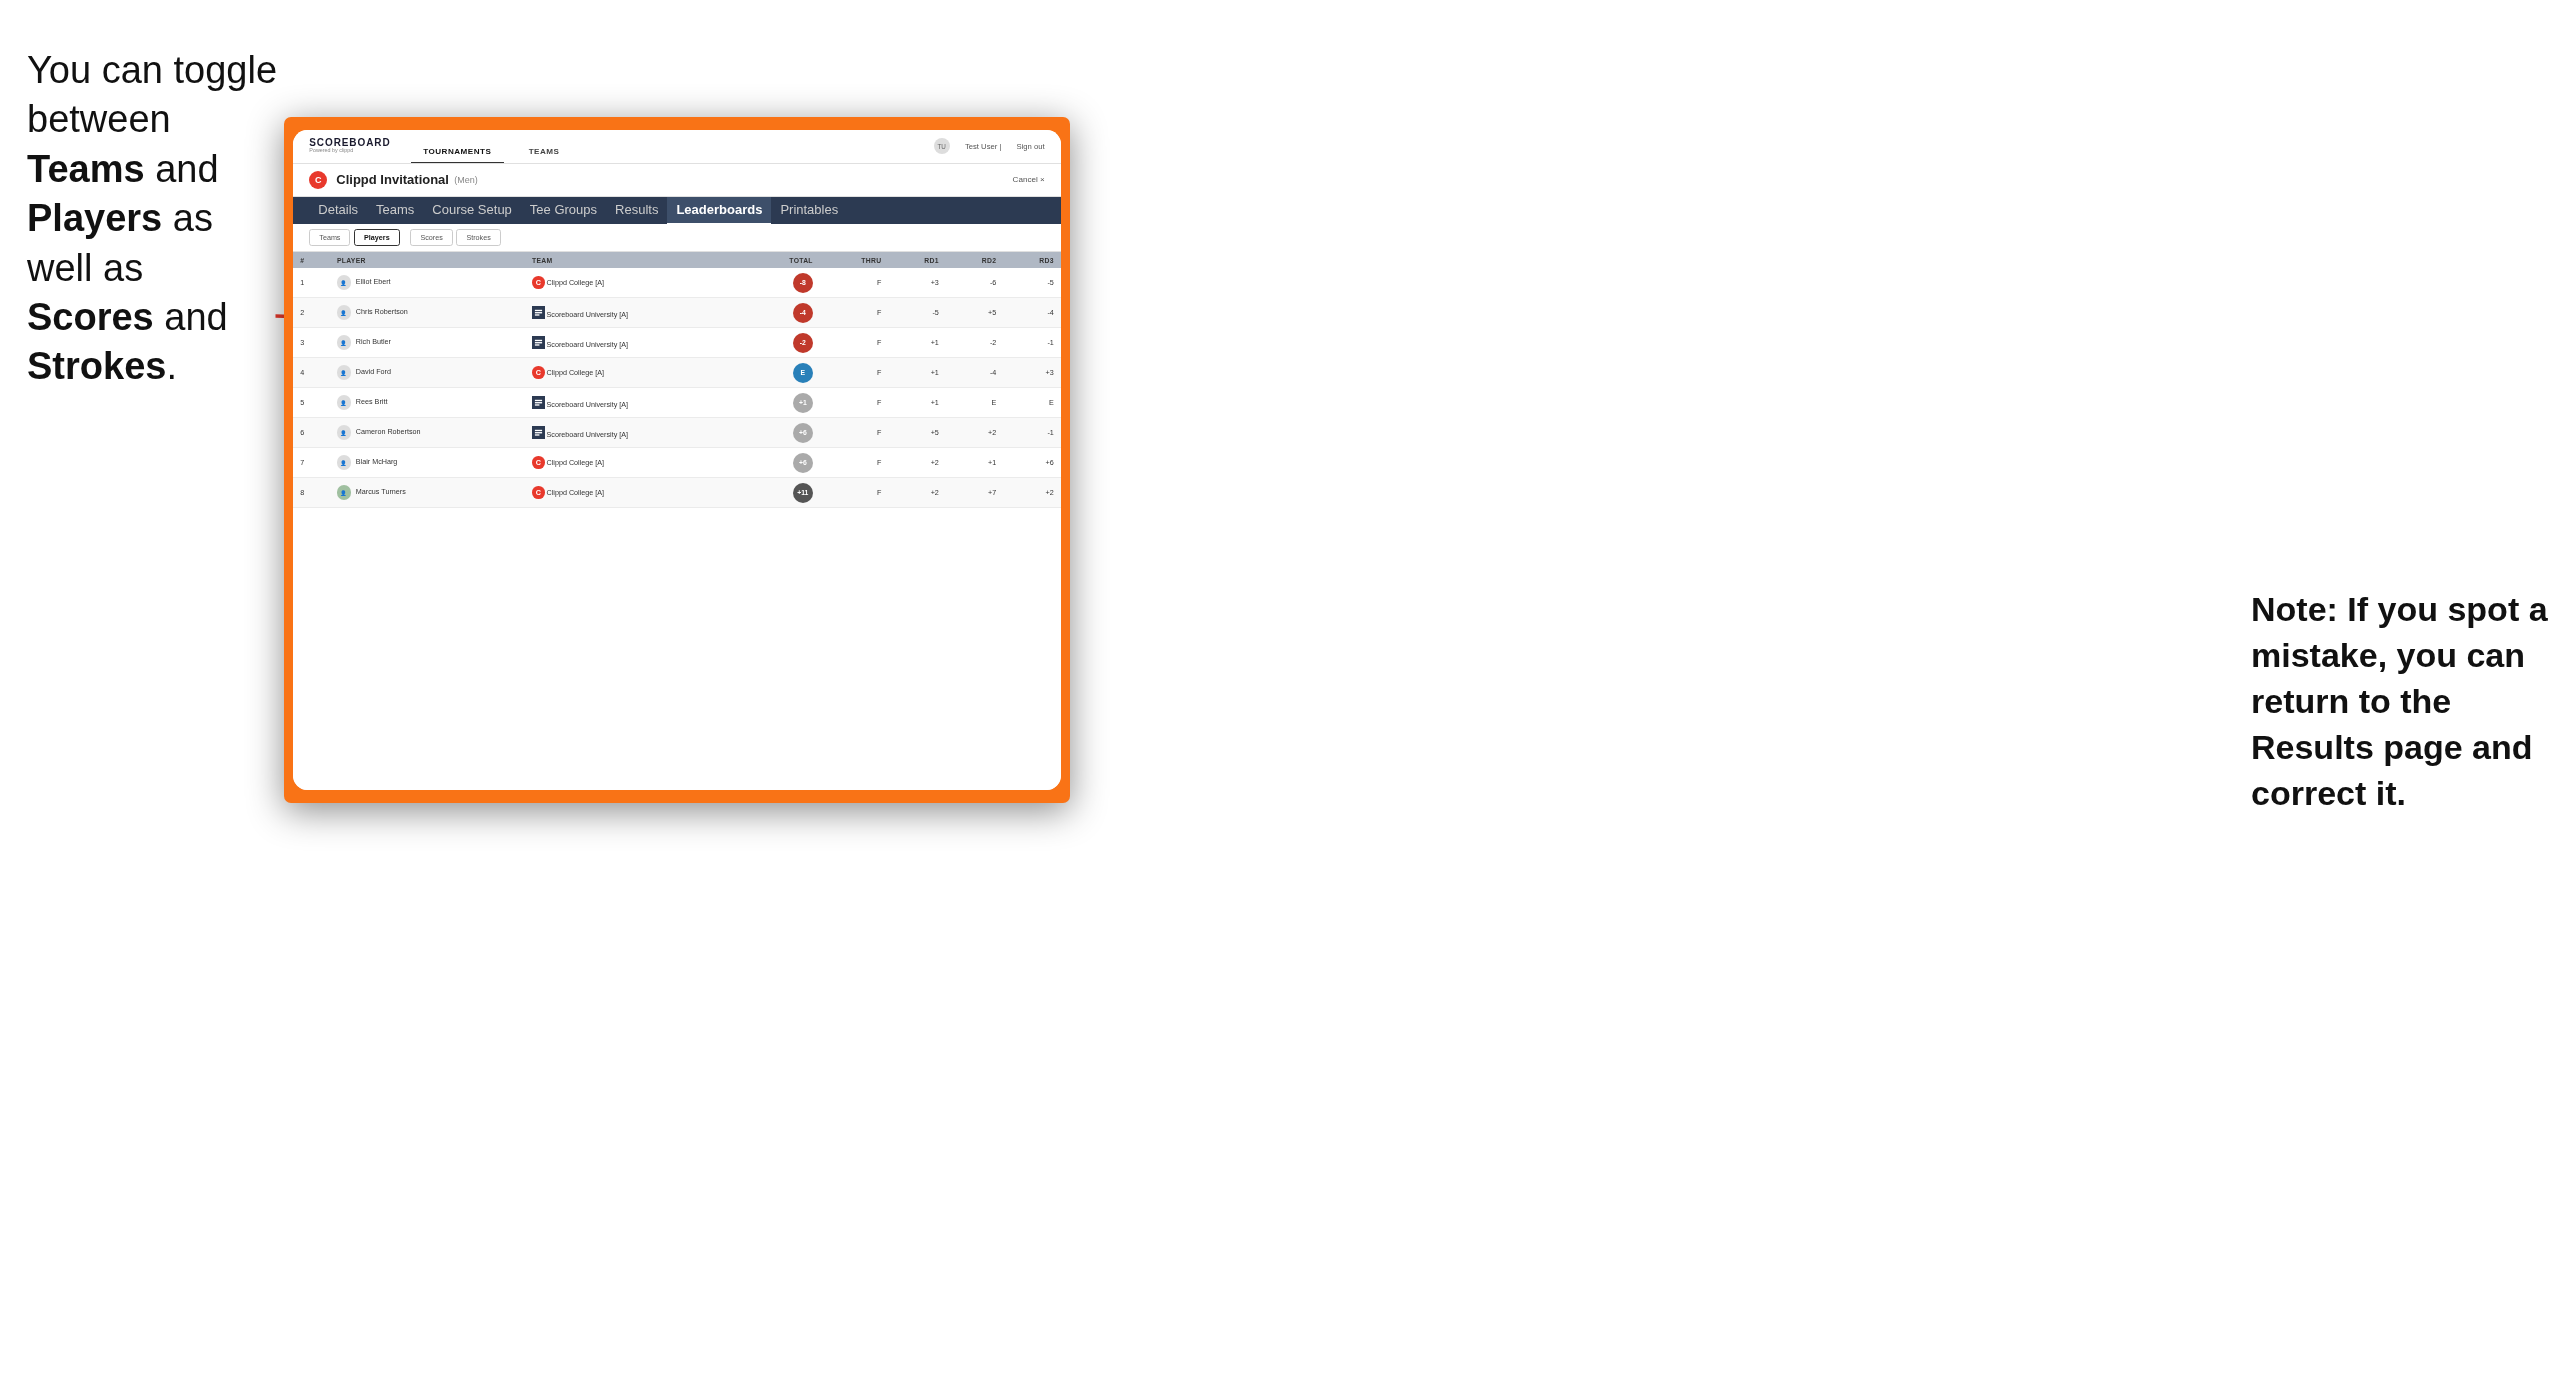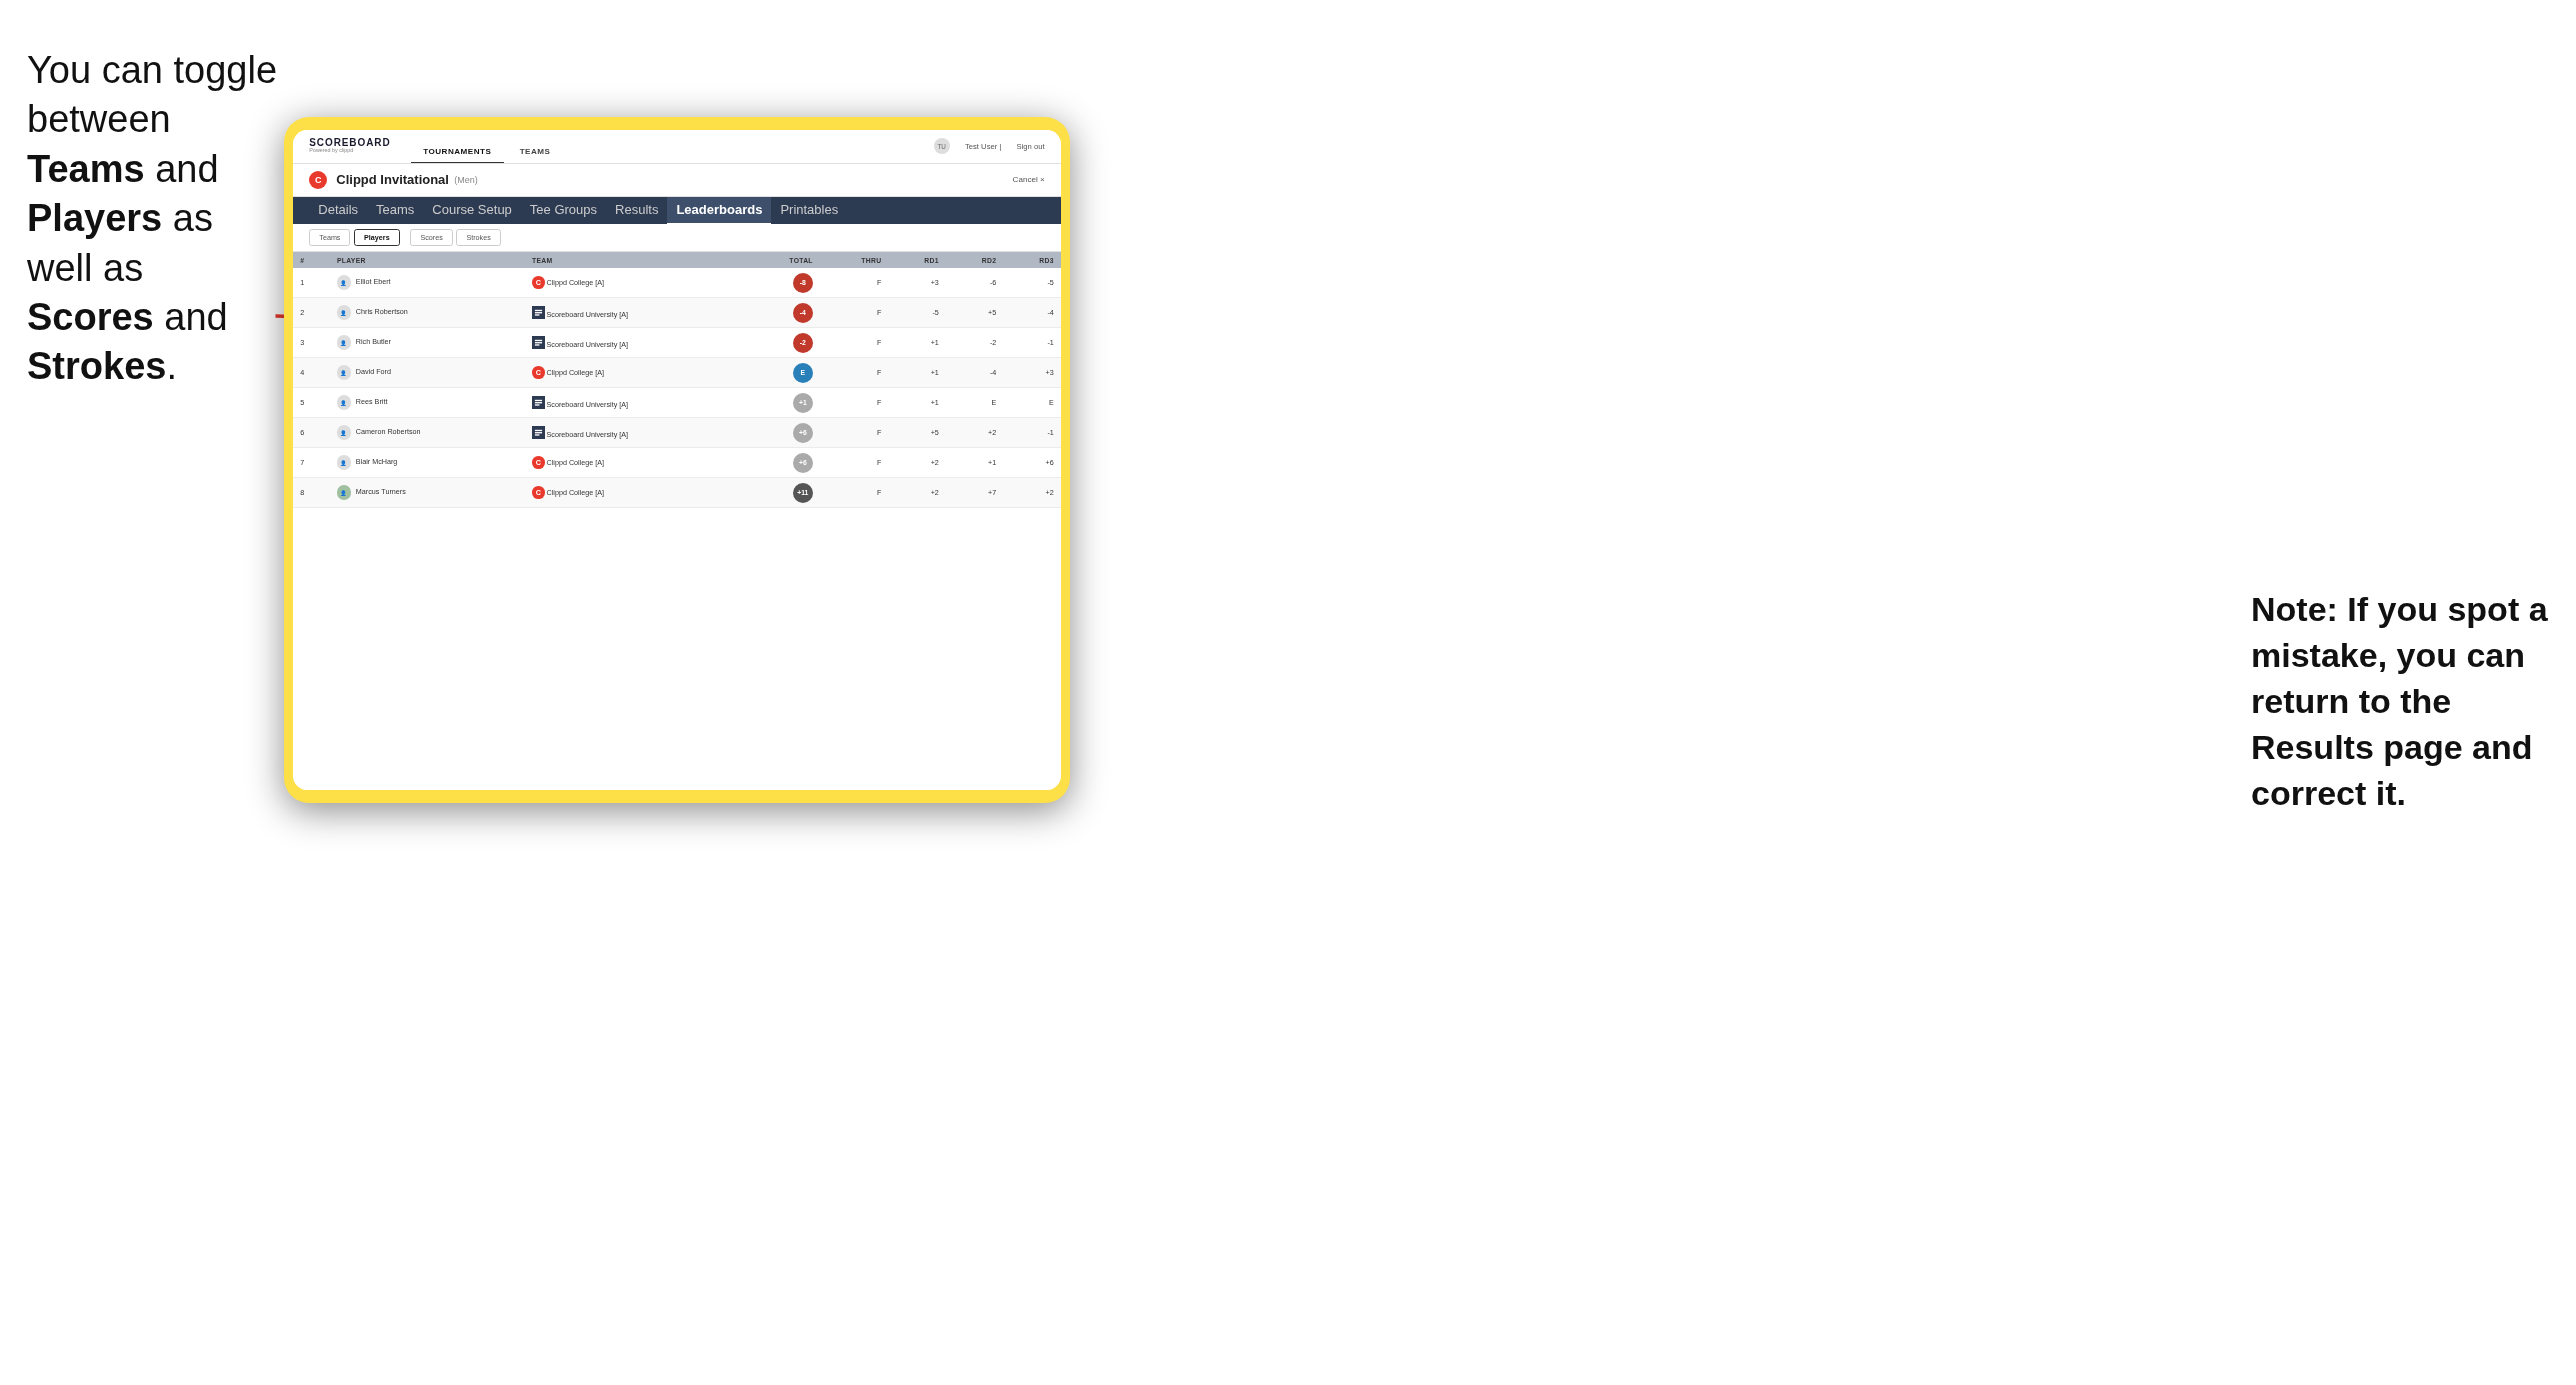--- a/index.html
+++ b/index.html
@@ -45,22 +45,22 @@
       height: 81px;
     }
 
     
     .tablet-frame {
       position: absolute;
       left: 284px;
       top: 117px;
       width: 786px;
       height: 686px;
-      background: #fde047;
-      border-radius: 25px;
+      background: #f97316;
+      border-radius: 7px;
       box-shadow: 0 7.2px 36px rgba(0,0,0,0.45);
       padding: 12.6px 9px;
     }
 
     .tablet-screen {
       width: 100%;
       height: 100%;
       background: #f4f4f4;
       border-radius: 14.4px;
       overflow: hidden;
@@ -90,21 +90,21 @@
       color: #1a1a2e;
       line-height: 1;
     }
     .logo-sub {
       font-size: 5.4px;
       color: #888;
       line-height: 1;
     }
     .nav-links {
       display: flex;
-      gap: 3px;
+      gap: 12px;
       height: 100%;
       align-items: flex-end;
     }
     .nav-link {
       font-size: 8.1px;
       font-weight: 600;
       color: #444;
       padding: 0 12.6px 5.4px;
       cursor: pointer;
       border-bottom: 1.8px solid transparent;

